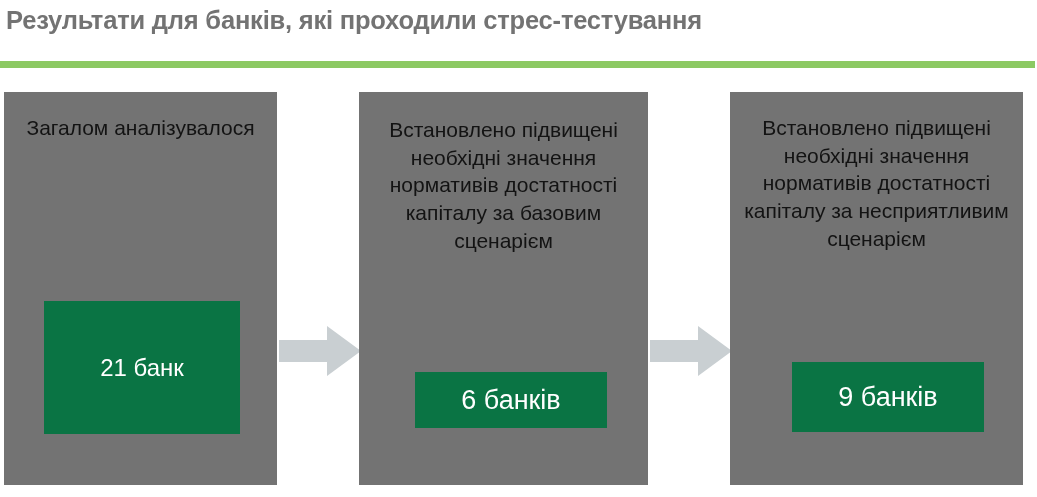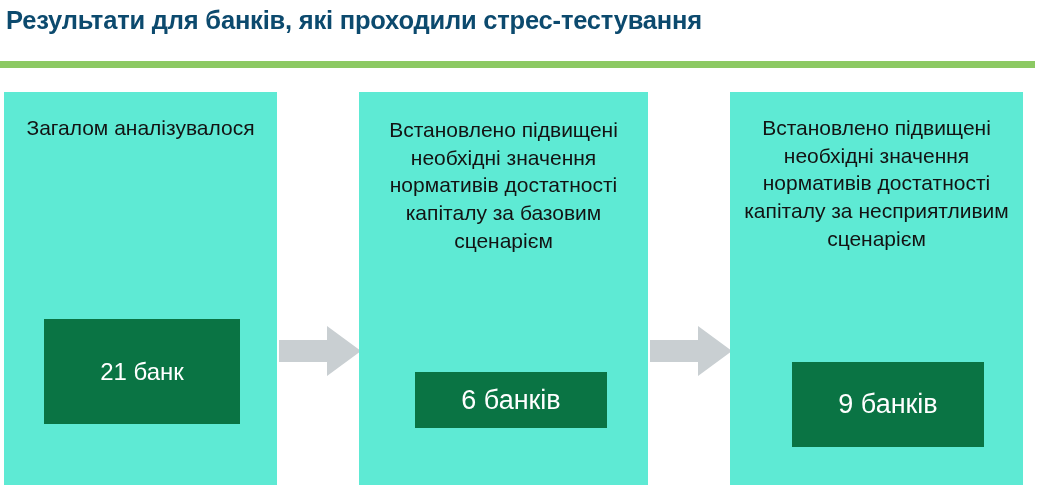--- a/index.html
+++ b/index.html
@@ -23,41 +23,41 @@
   }
 
   
   .slide-title {
     position: absolute;
     left: 6px;
     top: 6px;
     width: 1020px;
     font-size: 25.5px;
     font-weight: bold;
-    color: #0c4a6e;
+    color: #737373;
     letter-spacing: -0.2px;
     line-height: 1.15;
     white-space: nowrap;
   }
 
   .title-rule {
     position: absolute;
     left: 0px;
     top: 61px;
     width: 1035px;
     height: 7px;
     background: #8CC963;
   }
 
   
   .flow-stage {
     position: absolute;
     top: 92px;
     height: 393px;
-    background: #5eead4;
+    background: #737373;
     box-sizing: border-box;
     padding: 0;
   }
   .stage-1 { left: 4px;   width: 273px; }
   .stage-2 { left: 359px; width: 289px; }
   .stage-3 { left: 730px; width: 293px; }
 
   .stage-caption {
     position: absolute;
     left: 0;
@@ -79,23 +79,23 @@
     position: absolute;
     background: #0A7444;
     color: #ffffff;
     display: flex;
     align-items: center;
     justify-content: center;
     font-size: 27px;
     line-height: 1;
     box-sizing: border-box;
   }
-  .chip-1 { left: 40px; top: 227px; width: 196px; height: 105px; font-size: 24px; }
+  .chip-1 { left: 40px; top: 209px; width: 196px; height: 133px; font-size: 24px; }
   .chip-2 { left: 56px; top: 280px; width: 192px; height: 56px; }
-  .chip-3 { left: 62px; top: 270px; width: 192px; height: 85px; text-align: right; }
+  .chip-3 { left: 62px; top: 270px; width: 192px; height: 70px; text-align: right; }
 
   
   .flow-arrow {
     position: absolute;
     top: 326px;
     width: 82px;
     height: 50px;
   }
   .arrow-1 { left: 279px; }
   .arrow-2 { left: 650px; }

